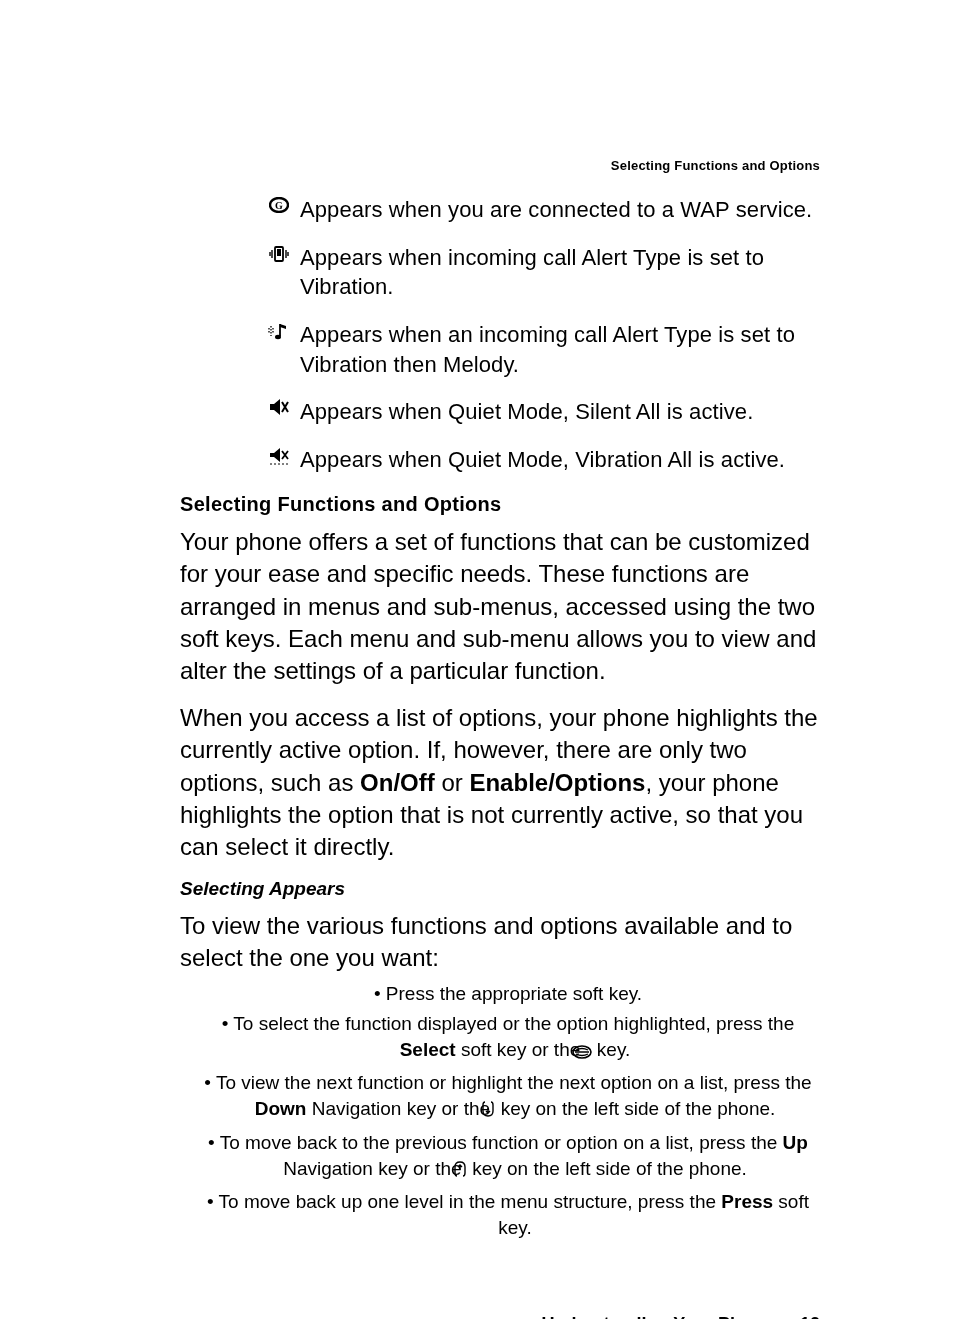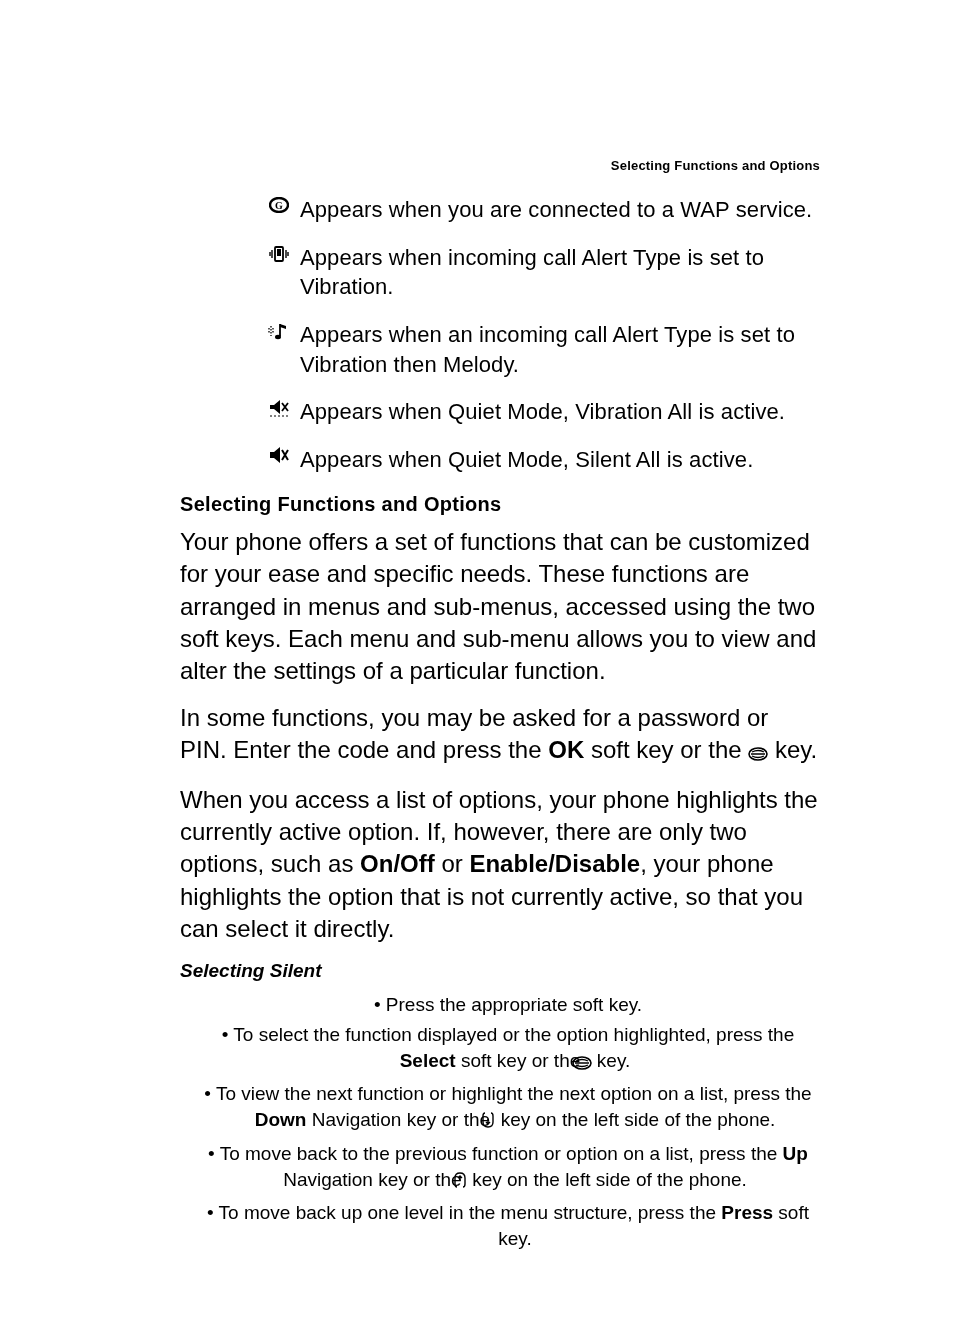--- a/index.html
+++ b/index.html
@@ -156,59 +156,54 @@
               <path d="M12 2 L12 14" stroke="#000" stroke-width="1.8"></path>
               <ellipse cx="10" cy="15" rx="3" ry="2.2" fill="#000"></ellipse>
               <path d="M12 2 L18 4 L18 7 L12 5" fill="#000"></path>
             </svg>
       </div>
       <div class="icon-desc">Appears when an incoming call Alert Type is set to Vibration then Melody.</div>
     </div>
 
     <div class="icon-row">
       <div class="icon-cell">
+        <svg width="22" height="16" viewBox="0 0 22 16">
+              <path d="M2 5 L6 5 L12 0 L12 16 L6 11 L2 11 Z" fill="#000"></path>
+              <path d="M14 3 L20 13 M20 3 L14 13" stroke="#000" stroke-width="2"></path>
+            </svg>
+      </div>
+      <div class="icon-desc">Appears when Quiet Mode, Silent All is active.</div>
+    </div>
+
+    <div class="icon-row">
+      <div class="icon-cell">
         <svg width="22" height="20" viewBox="0 0 22 20">
               <path d="M2 6 L6 6 L12 1 L12 15 L6 10 L2 10 Z" fill="#000"></path>
               <path d="M14 4 L20 12 M20 4 L14 12" stroke="#000" stroke-width="1.8"></path>
               <path d="M2 17 L20 17" stroke="#000" stroke-width="1" stroke-dasharray="2 2"></path>
             </svg>
       </div>
       <div class="icon-desc">Appears when Quiet Mode, Vibration All is active.</div>
     </div>
 
-    <div class="icon-row">
-      <div class="icon-cell">
-        <svg width="22" height="16" viewBox="0 0 22 16">
-              <path d="M2 5 L6 5 L12 0 L12 16 L6 11 L2 11 Z" fill="#000"></path>
-              <path d="M14 3 L20 13 M20 3 L14 13" stroke="#000" stroke-width="2"></path>
-            </svg>
-      </div>
-      <div class="icon-desc">Appears when Quiet Mode, Silent All is active.</div>
-    </div>
-
 
   </div>
 
   <div class="section-heading">Selecting Functions and Options</div>
 
   <p class="body-para">Your phone offers a set of functions that can be customized for your ease and specific needs. These functions are arranged in menus and sub-menus, accessed using the two soft keys. Each menu and sub-menu allows you to view and alter the settings of a particular function.</p>
 
+
   <p class="body-para">
-    <span>In some functions, you may be asked for a password or PIN. Enter the code and press the </span><b>OK</b><span> soft key or the </span><span class="inline-icon"><svg width="20" height="14" viewBox="0 0 20 14">
-            <ellipse cx="10" cy="7" rx="9" ry="6" fill="none" stroke="#000" stroke-width="1.6"></ellipse>
-            <path d="M4 5 Q10 2 16 5 M4 9 Q10 12 16 9 M3 7 L17 7" stroke="#000" stroke-width="1.3" fill="none"></path>
-          </svg></span><span> key.</span>
+    <span>When you access a list of options, your phone highlights the currently active option. If, however, there are only two options, such as </span><b>On/Off</b><span> or </span><b>Enable/Options</b><span>, your phone highlights the option that is not currently active, so that you can select it directly.</span>
   </p>
 
-  <p class="body-para">
-    <span>When you access a list of options, your phone highlights the currently active option. If, however, there are only two options, such as </span><b>On/Off</b><span> or </span><b>Enable/Disable</b><span>, your phone highlights the option that is not currently active, so that you can select it directly.</span>
-  </p>
-
-  <div class="sub-heading">Selecting Silent</div>
-
+  <div class="sub-heading">Selecting Appears</div>
+
+  <p class="body-para" style="margin-bottom:6px">To view the various functions and options available and to select the one you want:</p>
 
   <div class="bullets">
     <div class="bullet">Press the appropriate soft key.</div>
 
     <div class="bullet">
       <span>To select the function displayed or the option highlighted, press the </span><b>Select</b><span> soft key or the </span><span class="inline-icon"><svg width="20" height="14" viewBox="0 0 20 14">
               <ellipse cx="10" cy="7" rx="9" ry="6" fill="none" stroke="#000" stroke-width="1.6"></ellipse>
               <path d="M4 5 Q10 2 16 5 M4 9 Q10 12 16 9 M3 7 L17 7" stroke="#000" stroke-width="1.3" fill="none"></path>
             </svg></span><span> key.</span>
     </div>

